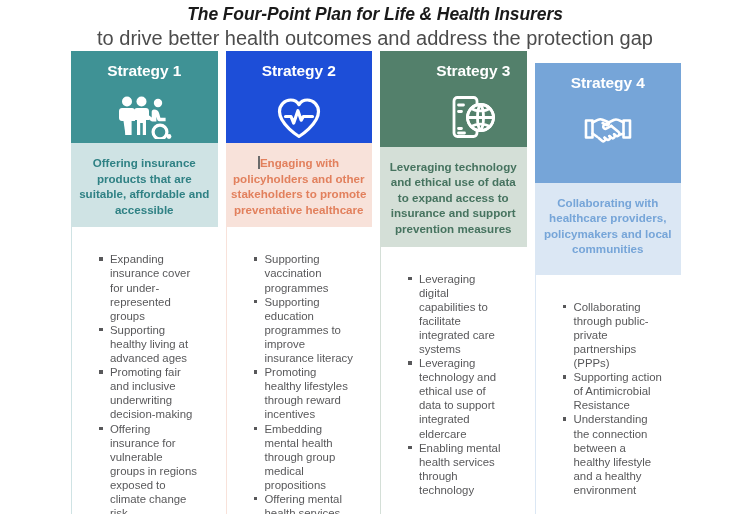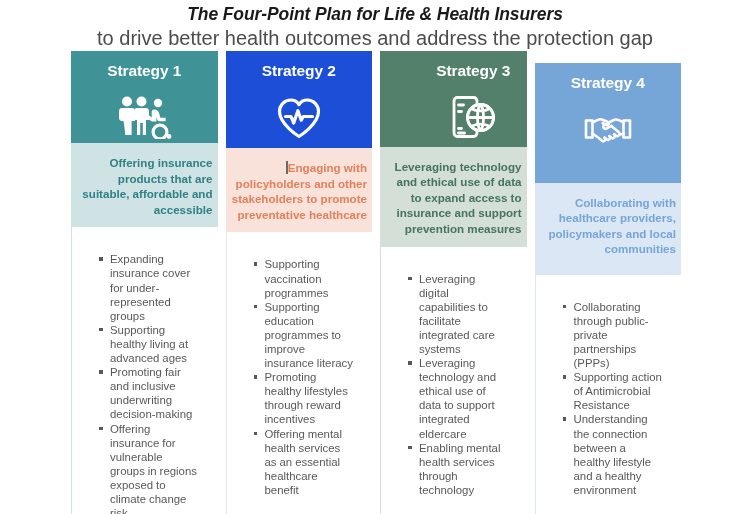--- a/index.html
+++ b/index.html
@@ -86,21 +86,21 @@
     justify-content: center;
   }
   .icon-wrap svg {
     display: block;
   }
 
   
   .col-sub {
     box-sizing: border-box;
     padding: 12px 5px 10px 5px;
-    text-align: right;
+    text-align: center;
     display: flex;
     align-items: flex-start;
     justify-content: center;
   }
   .col-sub-text {
     font-size: 11.6px;
     font-weight: bold;
     line-height: 15.6px;
   }
 
@@ -196,21 +196,21 @@
           </div>
         </div>
         <div class="col-sub" style="background: rgb(248, 226, 218); height: 100px;">
           <div class="col-sub-text" style="color: rgb(226, 128, 93);"><span class="caret"></span><span>Engaging with policyholders and other stakeholders to promote preventative healthcare</span></div>
         </div>
         <div class="col-body" style="border-left-color: rgb(248, 226, 218);">
           <ul class="bullets">
             <li><span class="sq"></span><span>Supporting vaccination programmes</span></li>
             <li><span class="sq"></span><span>Supporting education programmes to improve insurance literacy</span></li>
             <li><span class="sq"></span><span>Promoting healthy lifestyles through reward incentives</span></li>
-            <li><span class="sq"></span></li>
+            <li><span class="sq"></span><span>Embedding mental health through group medical propositions</span></li>
             <li><span class="sq"></span><span>Offering mental health services as an essential healthcare benefit</span></li>
           </ul>
         </div>
       </div>
       <div class="col">
         <div class="col-header" style="background: rgb(83, 128, 107); padding-left: 40px;">
           <div class="col-header-label">Strategy 3</div>
           <div class="icon-wrap">
     <svg width="48" height="46" viewBox="0 0 48 46" fill="none" stroke="#fff" stroke-width="2.8" stroke-linecap="round" stroke-linejoin="round">
       <rect x="5" y="3.5" width="23" height="39" rx="3.4"></rect>

